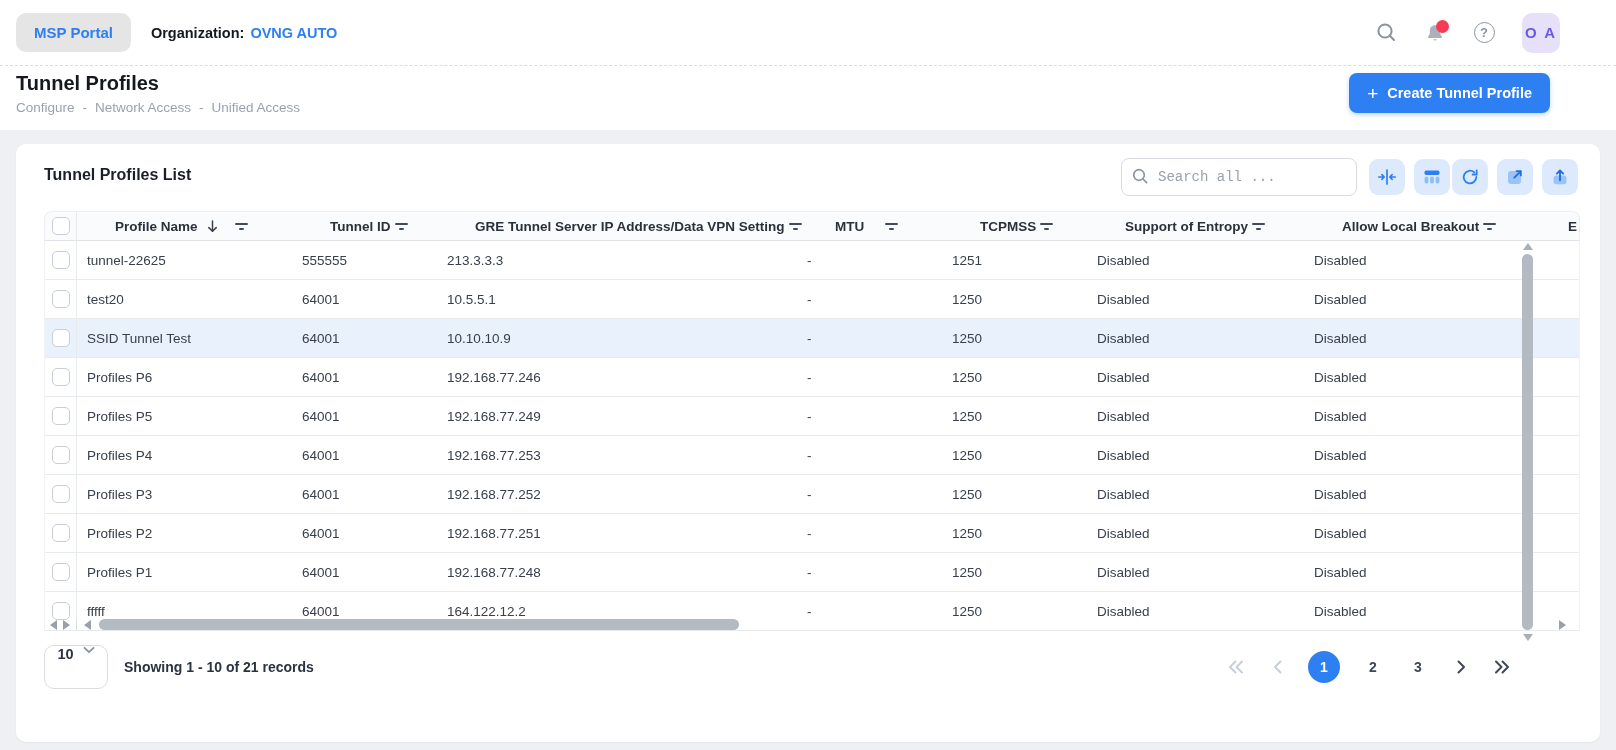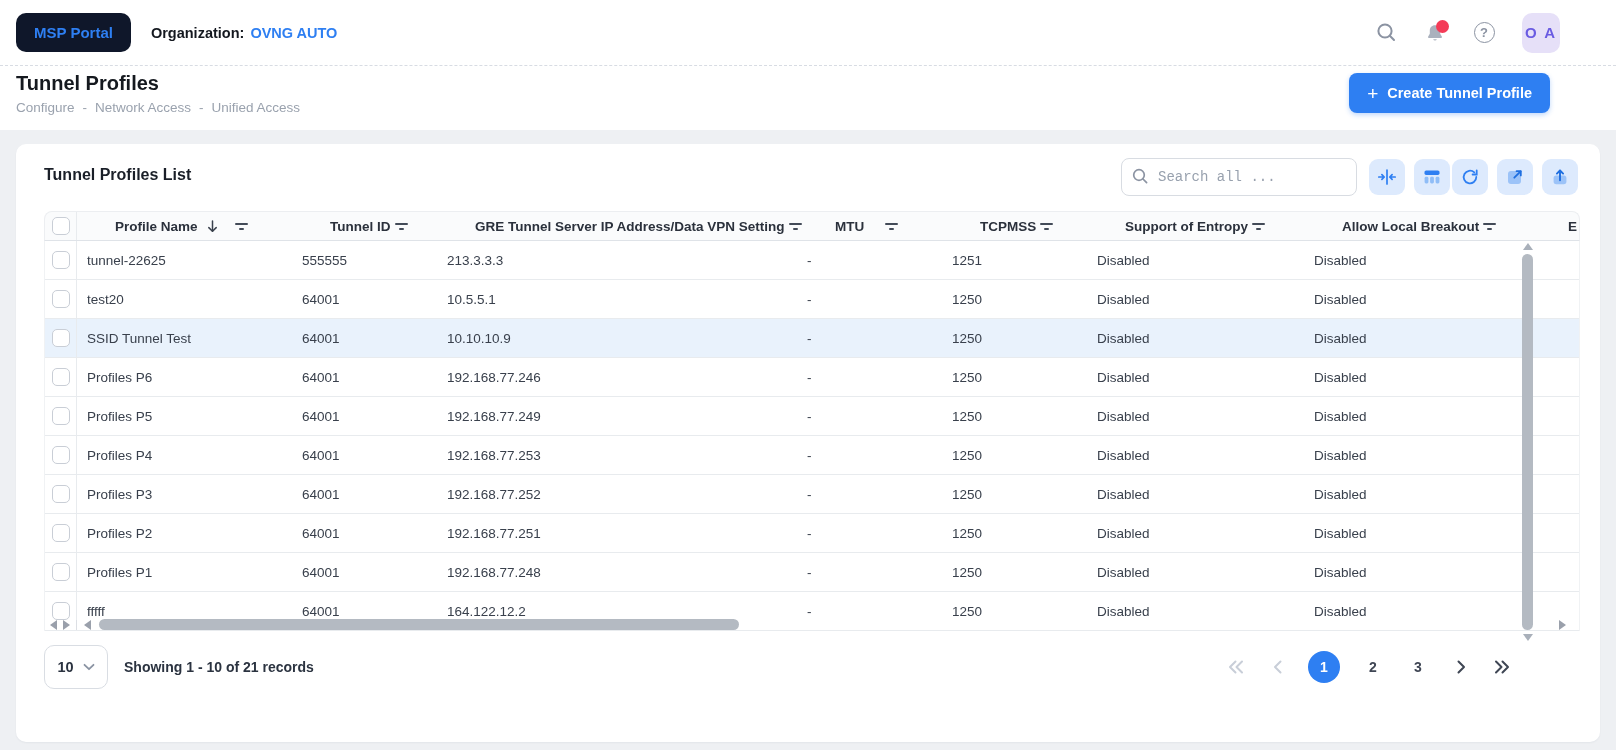--- a/index.html
+++ b/index.html
@@ -1,21 +1,21 @@
 <!DOCTYPE html>
 <html><head>
 <meta charset="utf-8">
 <style>
   * { margin:0; padding:0; box-sizing:border-box; }
   html,body { background:#eef0f3; }
   body { font-family:"Liberation Sans", sans-serif; }
   .screen { position:relative; width:1616px; height:750px; background:#eef0f3; overflow:hidden; }
   .topbar { height:66px; display:flex; align-items:center; padding:0 56px 0 16px;
             border-bottom:1px dashed #d8dce3; background:#fff; }
-  .brand-chip { background:#0f172a; color:#2e7ff2; font-weight:700; font-size:15px;
+  .brand-chip { background:#e5e5e5; color:#2e7ff2; font-weight:700; font-size:15px;
                 padding:11px 18px; border-radius:10px; cursor:pointer; }
   .org-wrap { margin-left:20px; font-size:14.5px; font-weight:700; color:#14181f; }
   .org-name { color:#2e7ff2; margin-left:6px; cursor:pointer; }
   .topbar-right { margin-left:auto; display:flex; align-items:center; gap:27px; }
   .tb-icon { width:22px; height:22px; display:flex; align-items:center; justify-content:center; cursor:pointer; position:relative; }
   .badge-dot { position:absolute; top:-2px; right:-3px; width:13px; height:13px; border-radius:50%; background:#f43b57; }
   .help-circle { width:21px; height:21px; border:1.8px solid #8b93a2; border-radius:50%;
                  color:#8b93a2; font-size:13px; font-weight:700; display:flex; align-items:center; justify-content:center; }
   .avatar { width:38px; height:40px; border-radius:10px; background:#e6e0f8; color:#6a5be2;
             font-weight:700; font-size:15px; display:flex; align-items:center; justify-content:center;
@@ -79,21 +79,21 @@
   .harrow { width:0; height:0; border-top:5px solid transparent; border-bottom:5px solid transparent; cursor:pointer; }
   .harrow.left { border-right:7px solid #9aa0ab; }
   .harrow.right { border-left:7px solid #9aa0ab; }
   .hpair { display:flex; gap:6px; padding:0 6px; border-right:1px solid #dcdfe4; margin-right:7px; align-items:center; }
   .hthumb { width:640px; height:11px; background:#b4bac2; border-radius:6px; margin-left:8px; cursor:pointer; }
   .hspacer { flex:1; }
 
   
   .pagi-row { display:flex; align-items:center; margin:14px 88px 0 28px; }
   .page-size { width:64px; height:44px; border:1px solid #d9dde3; border-radius:10px; background:#fff;
-               display:flex; align-items:center; justify-content:center; gap:9px; cursor:pointer; }
+               display:flex; justify-content:center; gap:9px; cursor:pointer; }
   .page-size .num { font-size:14.5px; font-weight:600; color:#2b3340; }
   .summary { margin-left:16px; font-size:14px; font-weight:600; color:#2b3340; }
   .pager { margin-left:auto; display:flex; align-items:center; gap:21px; }
   .pg-btn { display:flex; align-items:center; justify-content:center; cursor:pointer; min-width:20px; }
   .pg-num { font-size:14px; font-weight:600; color:#3f4654; cursor:pointer; width:24px; text-align:center; }
   .pg-num.active { width:32px; height:32px; border-radius:50%; background:#2e7ff2; color:#fff;
                    display:flex; align-items:center; justify-content:center; }
 </style>
 </head>
 <body>

